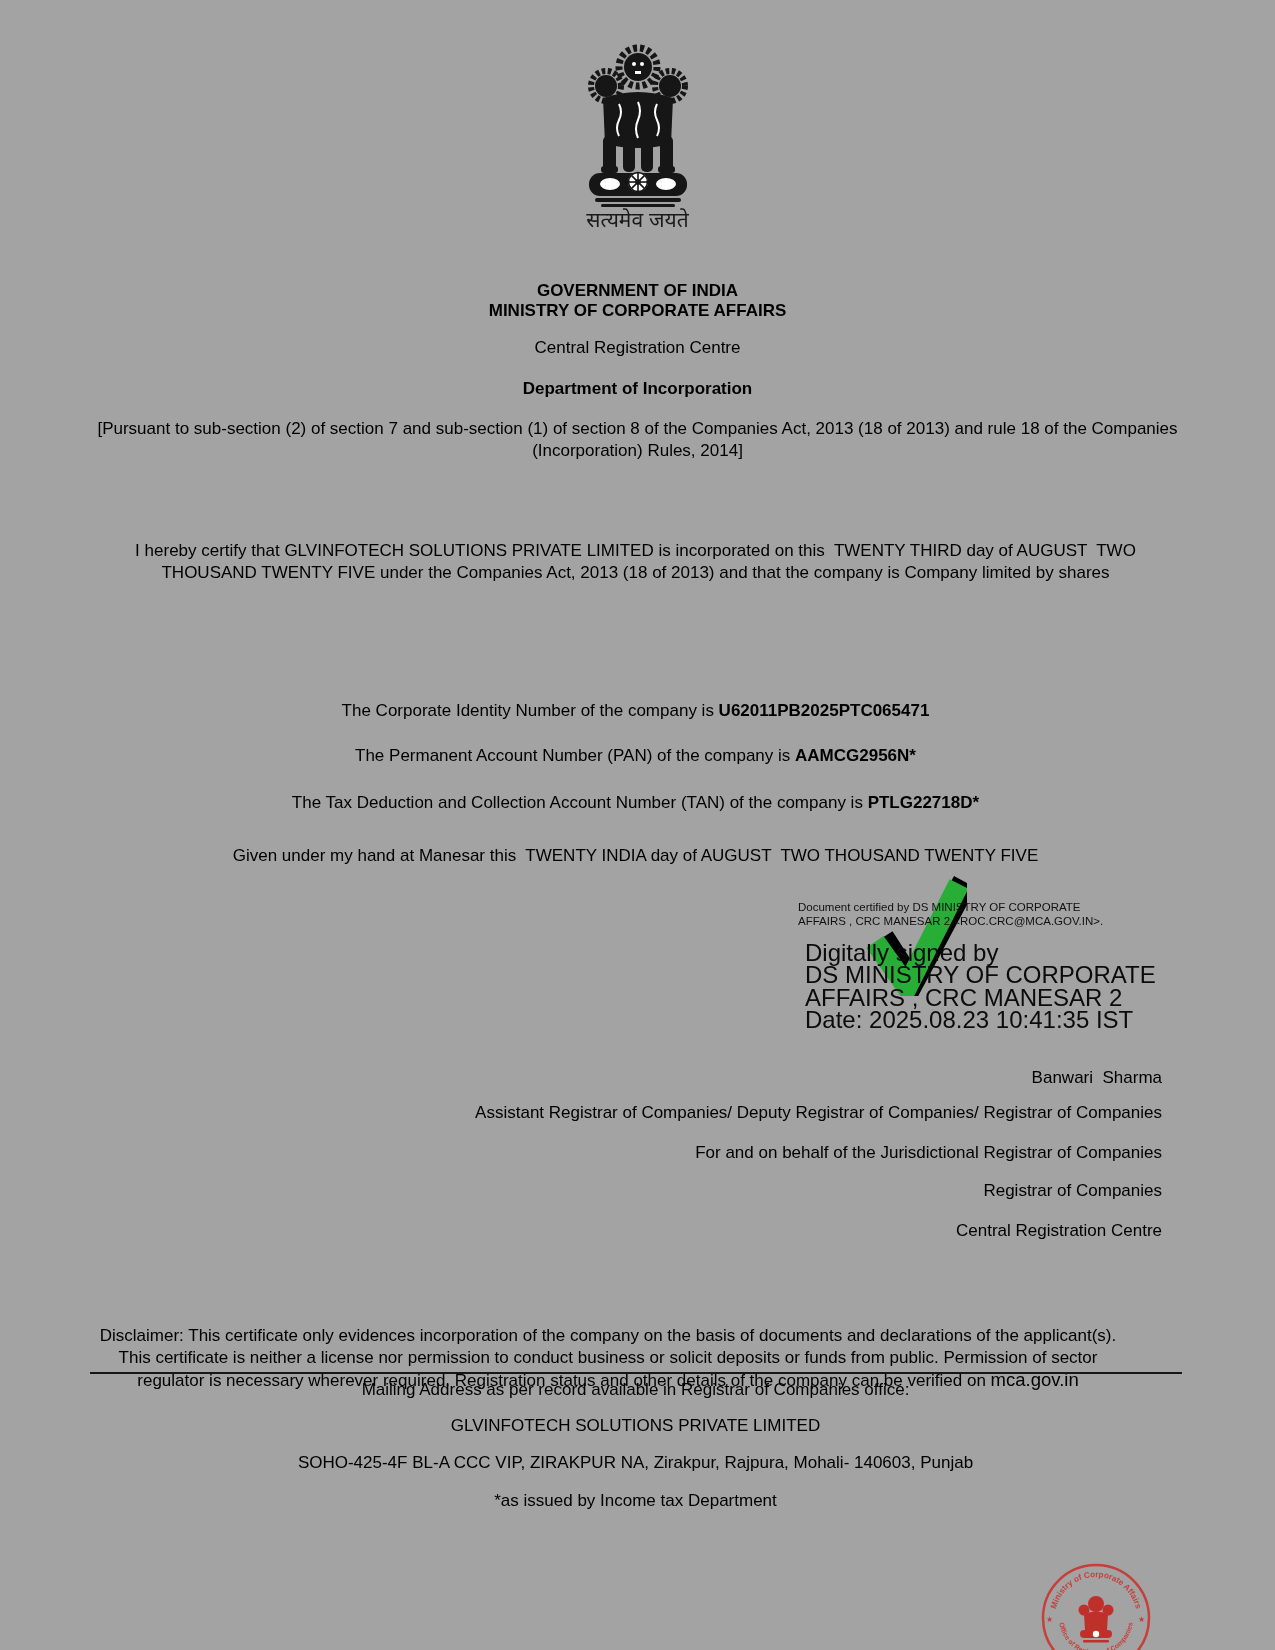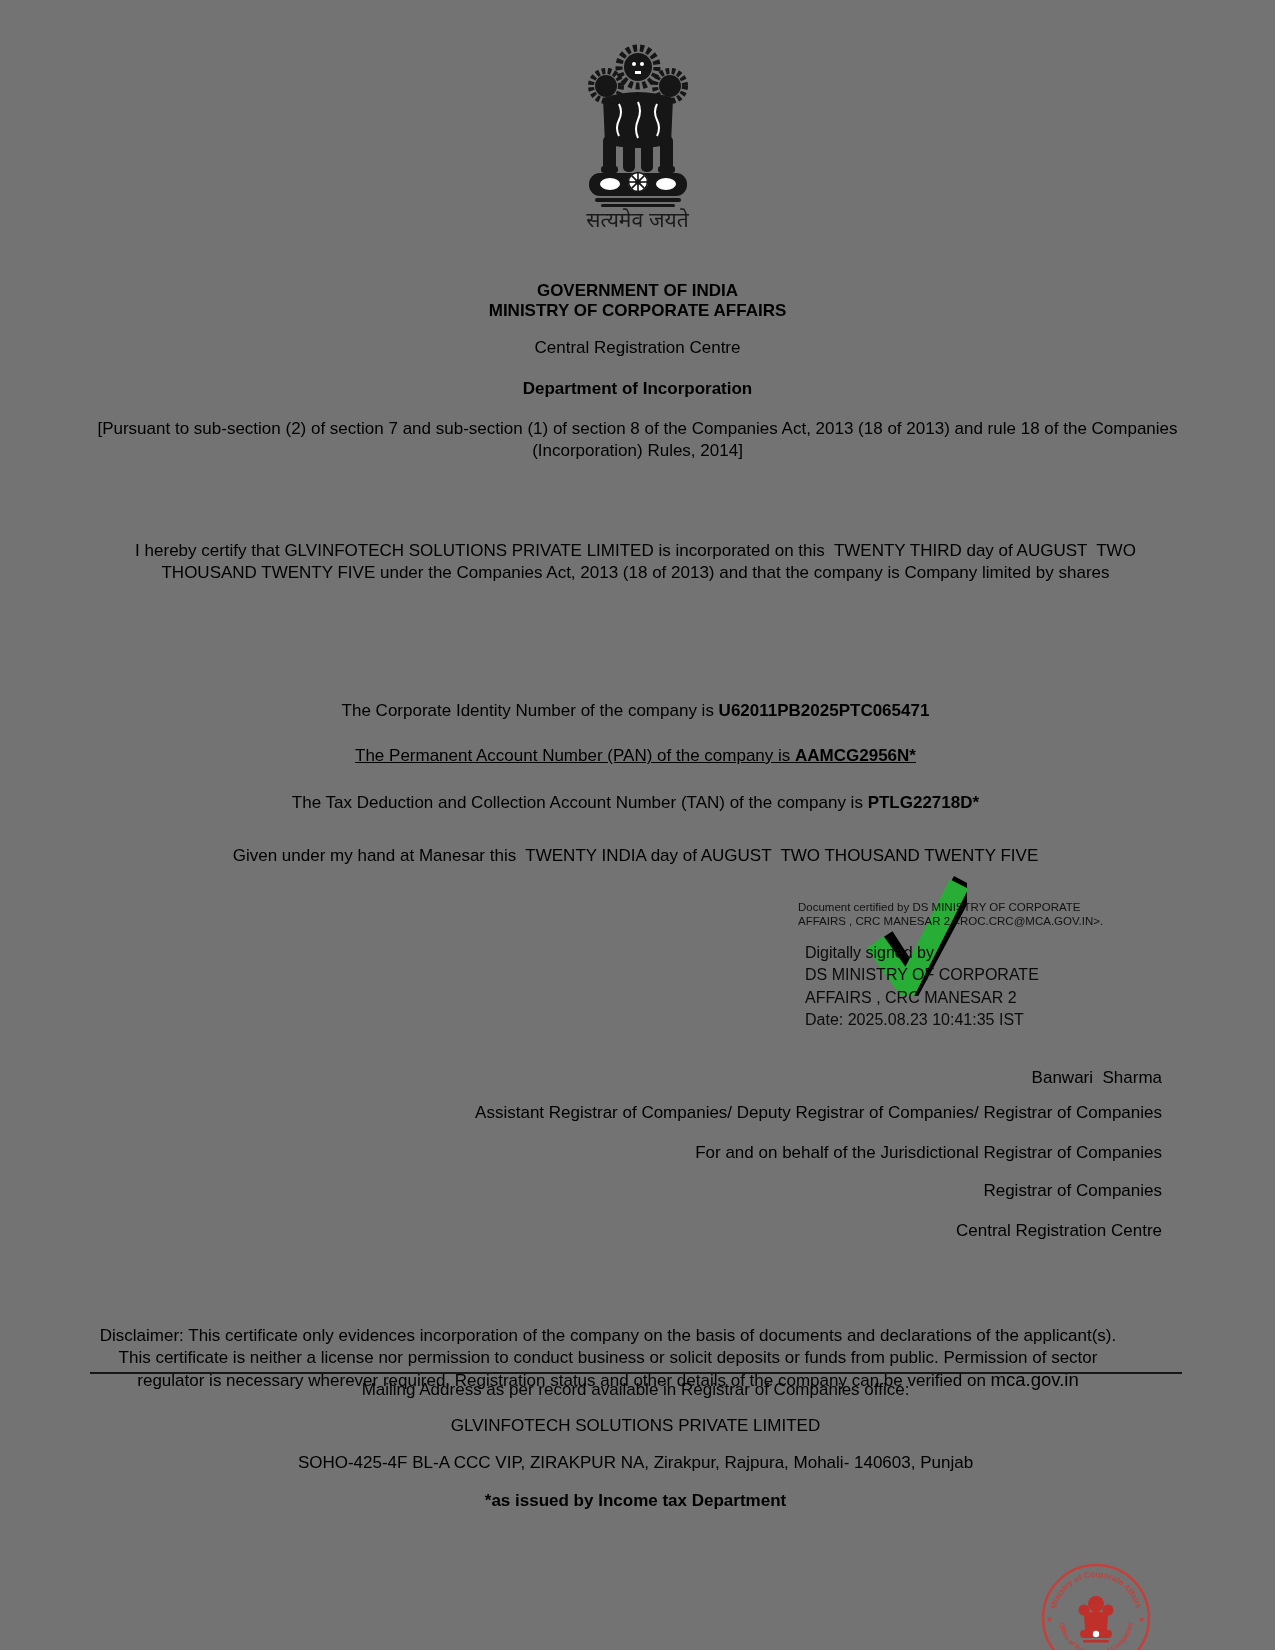--- a/index.html
+++ b/index.html
@@ -1,29 +1,29 @@
 <!DOCTYPE html>
 <html><head>
 <meta charset="utf-8">
 <style>
   html,body{margin:0;padding:0;background:#fff;}
   .page{
-    position:relative;width:1275px;height:1650px;background:#737373;overflow:hidden;
+    position:relative;width:1275px;height:1650px;background:#a3a3a3;overflow:hidden;
     font-family:"Liberation Sans","DejaVu Sans",sans-serif;color:#000;
     font-size:17px;line-height:22px;
   }
   .abs{position:absolute;}
   .ctr{left:95px;width:1085px;text-align:center;}
   .lft{left:93px;width:1085px;text-align:center;}
   .rgt{left:79px;width:1083px;text-align:right;}
   .b{font-weight:bold;}
   .pre{white-space:pre-wrap;}
   .motto{font-size:21px;line-height:24px;color:#1a1a1a;}
   .sig-note{font-size:11.5px;line-height:13.5px;color:#111;}
-  .sig-digital{font-size:16px;line-height:22.4px;color:#0b0b0b;}
+  .sig-digital{font-size:24px;line-height:22.4px;color:#0b0b0b;}
   .disclaimer{width:1030px;margin-top:36px;}
   .mca{font-size:18.5px;}
   .rule{left:90px;width:1092px;border-top:2px solid #161616;height:0;}
   svg{display:block;}
 </style>
 </head>
 <body>
 
 <div class="page">
 
@@ -70,21 +70,21 @@
 
   <div class="abs ctr b" style="top:280px;">GOVERNMENT OF INDIA</div>
   <div class="abs ctr b" style="top:300px;">MINISTRY OF CORPORATE AFFAIRS</div>
   <div class="abs ctr" style="top:337px;">Central Registration Centre</div>
   <div class="abs ctr b" style="top:378px;">Department of Incorporation</div>
   <div class="abs ctr" style="top:418px;">[Pursuant to sub-section (2) of section 7 and sub-section (1) of section 8 of the Companies Act, 2013 (18 of 2013) and rule 18 of the Companies (Incorporation) Rules, 2014]</div>
 
   <div class="abs lft pre" style="top:540px;">I hereby certify that GLVINFOTECH SOLUTIONS PRIVATE LIMITED is incorporated on this  TWENTY THIRD day of AUGUST  TWO THOUSAND TWENTY FIVE under the Companies Act, 2013 (18 of 2013) and that the company is Company limited by shares</div>
 
   <div class="abs lft" style="top:700px;"><span>The Corporate Identity Number of the company is </span><b>U62011PB2025PTC065471</b></div>
-  <div class="abs lft" style="top:745px;text-decoration:underline;"><span>The Permanent Account Number (PAN) of the company is </span><b>AAMCG2956N*</b></div>
+  <div class="abs lft" style="top:745px;"><span>The Permanent Account Number (PAN) of the company is </span><b>AAMCG2956N*</b></div>
   <div class="abs lft" style="top:792px;"><span>The Tax Deduction and Collection Account Number (TAN) of the company is </span><b>PTLG22718D*</b></div>
 
   <div class="abs lft pre" style="top:845px;">Given under my hand at Manesar this  TWENTY INDIA day of AUGUST  TWO THOUSAND TWENTY FIVE</div>
 
   <svg class="abs" style="left:862px;top:876px;" width="105" height="120" viewBox="0 0 105 120" aria-hidden="true">
     <path d="M20,62 L49,107 L103,6" fill="none" stroke="#000000" stroke-width="25" stroke-linejoin="miter"></path>
     <path d="M13,66 L45,111 L97,8" fill="none" stroke="#28ad36" stroke-width="21" stroke-linejoin="miter"></path>
   </svg>
 
   <div class="abs sig-note" style="left:798px;top:901px;width:340px;">
@@ -104,21 +104,21 @@
   <div class="abs rgt" style="top:1180px;">Registrar of Companies</div>
   <div class="abs rgt" style="top:1220px;">Central Registration Centre</div>
 
   <div class="abs lft disclaimer" style="top:1289px;"><span>Disclaimer: This certificate only evidences incorporation of the company on the basis of documents and declarations of the applicant(s). This certificate is neither a license nor permission to conduct business or solicit deposits or funds from public. Permission of sector regulator is necessary wherever required. Registration status and other details of the company can be verified on </span><span class="mca">mca.gov.in</span></div>
 
   <div class="abs rule" style="top:1372px;"></div>
 
   <div class="abs lft" style="top:1379px;">Mailing Address as per record available in Registrar of Companies office:</div>
   <div class="abs lft" style="top:1415px;">GLVINFOTECH SOLUTIONS PRIVATE LIMITED</div>
   <div class="abs lft" style="top:1452px;">SOHO-425-4F BL-A CCC VIP, ZIRAKPUR NA, Zirakpur, Rajpura, Mohali- 140603, Punjab</div>
-  <div class="abs lft" style="top:1490px;font-weight:bold;">*as issued by Income tax Department</div>
+  <div class="abs lft" style="top:1490px;">*as issued by Income tax Department</div>
 
   <svg class="abs" style="left:1040px;top:1562px;" width="112" height="112" viewBox="0 0 112 112" aria-hidden="true">
     <circle cx="56" cy="56" r="53" fill="none" stroke="#c5403b" stroke-width="2.5"></circle>
     <path id="arcT" d="M15,56 A41,41 0 0 1 97,56" fill="none"></path>
     <path id="arcB" d="M19,56 A37,37 0 0 0 93,56" fill="none"></path>
     <text font-size="8.2" font-weight="bold" fill="#c5403b">
       <textPath href="#arcT" startOffset="50%" text-anchor="middle">Ministry of Corporate Affairs</textPath>
     </text>
     <text font-size="6.8" font-weight="bold" fill="#c5403b">
       <textPath href="#arcB" startOffset="50%" text-anchor="middle">Office of Registrar of Companies</textPath>

